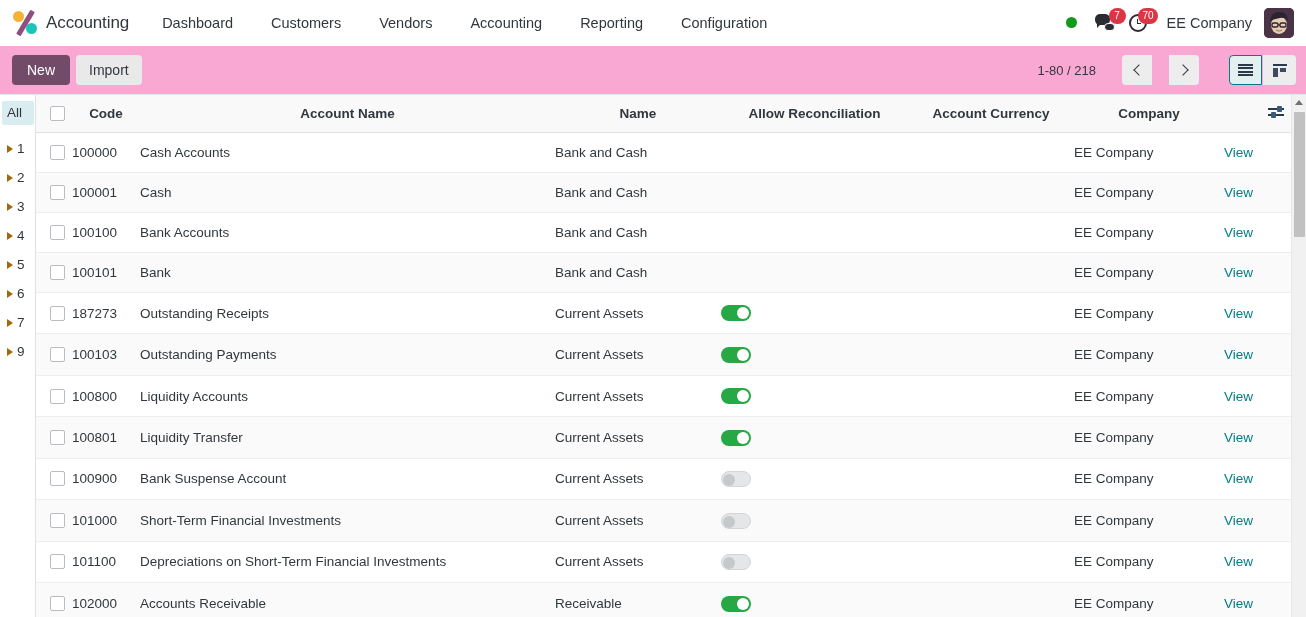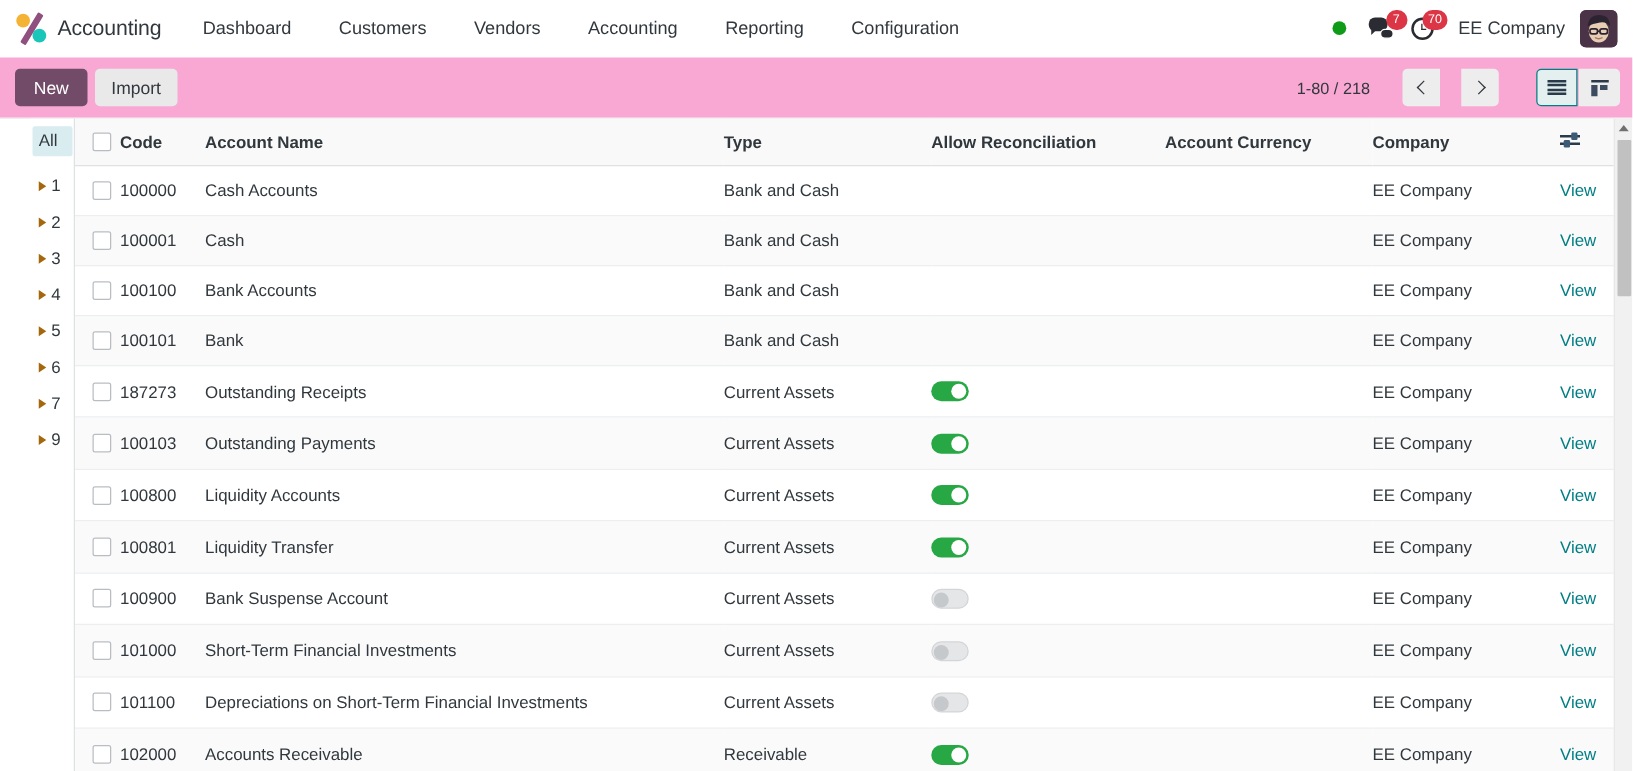--- a/index.html
+++ b/index.html
@@ -176,21 +176,20 @@
   .list-glyph span { display: block; height: 2px; background: #2b3a4a; }
   .kanban-glyph { width: 14px; height: 13px; position: relative; }
   .kanban-glyph .top { position: absolute; top: 0; left: 0; width: 14px; height: 2.5px; background: #2b3a4a; }
   .kanban-glyph .c1 { position: absolute; top: 4px; left: 0; width: 5.5px; height: 9px; background: #3c4c5e; }
   .kanban-glyph .c2 { position: absolute; top: 4px; left: 7.5px; width: 5.5px; height: 4.5px; background: #3c4c5e; }
 
   
   .main {
     display: flex; height: calc(617px - 46px - 48px);
     border-top: 1px solid #e5e7e9;
-    padding-left: 24px;
   }
 
   
   .sidebar {
     width: 36px; flex: 0 0 36px; background: #fff;
     border-right: 1px solid #dfe2e5; padding-top: 6px;
     overflow: hidden;
   }
   .side-all {
     font-size: 13.5px; color: #31383d; background: #d9ecef;
@@ -206,21 +205,21 @@
     width: 0; height: 0; border-top: 4.5px solid transparent;
     border-bottom: 4.5px solid transparent; border-left: 6px solid #a5670c;
     flex: 0 0 auto;
   }
 
   
   .table-region { flex: 1; display: flex; position: relative; overflow: hidden; background: #fff; }
   .table-scroll { flex: 1; overflow: hidden; }
   table { width: 100%; border-collapse: collapse; table-layout: fixed; }
   thead th {
-    background: #f9f9f9; text-align: left; font-size: 13.5px; font-weight: bold;
+    background: #f9f9f9; text-align: center; font-size: 13.5px; font-weight: bold;
     color: #31383d; padding: 10px 0 10px 0; border-bottom: 1px solid #dfe2e5;
     white-space: nowrap; vertical-align: middle;
   }
   tbody td {
     font-size: 13.5px; color: #31383d; padding: 12px 0 12px 0;
     border-bottom: 1px solid #eceef0; white-space: nowrap; vertical-align: middle;
   }
   tbody tr:nth-child(even) td { background: #fafafa; }
 
   .col-check { width: 36px; padding-left: 14px !important; }
@@ -418,21 +417,21 @@
   <div class="table-region">
     <div class="table-scroll">
       <table>
         <thead>
           <tr>
             <th class="col-check">
               <span class="cb"></span>
             </th>
             <th class="col-code">Code</th>
             <th class="col-name">Account Name</th>
-            <th class="col-type">Type</th>
+            <th class="col-type">Name</th>
             <th class="col-recon">Allow Reconciliation</th>
             <th class="col-curr">Account Currency</th>
             <th class="col-company">Company</th>
             <th class="col-view">
               <span class="optional-toggle">
                 <span class="ln a"></span><span class="ln b"></span>
                 <span class="hdl a"></span><span class="hdl b"></span>
               </span>
             </th>
           </tr>

